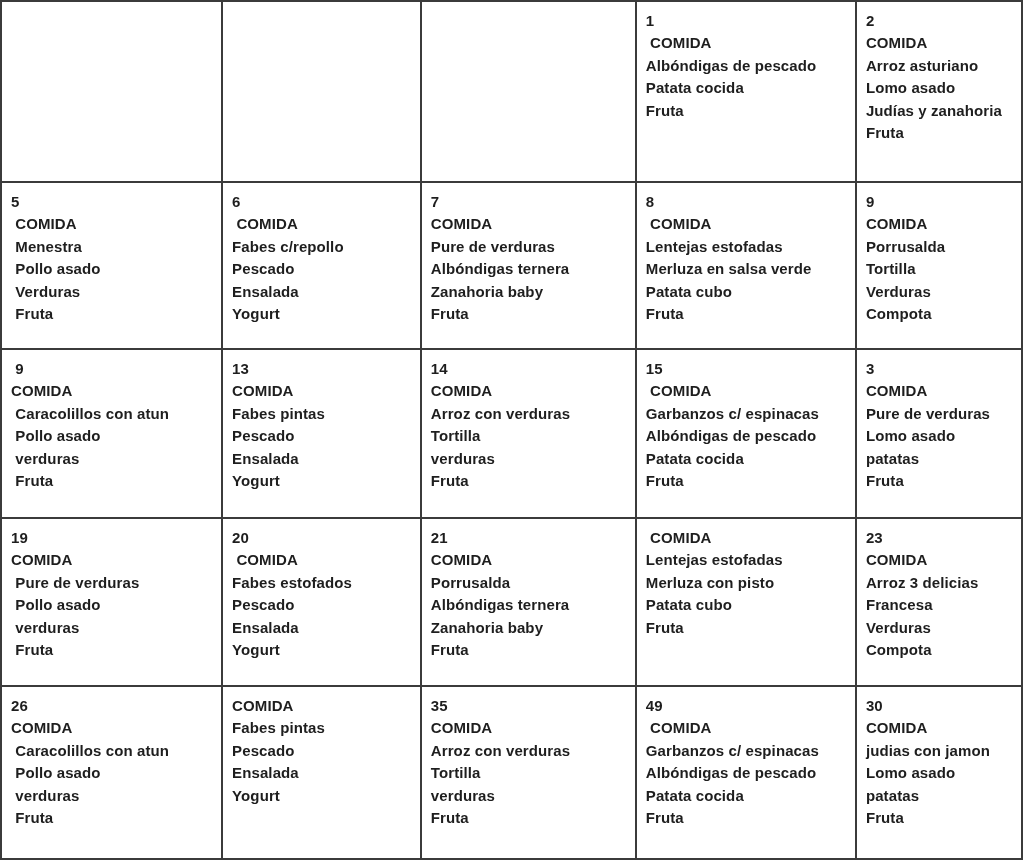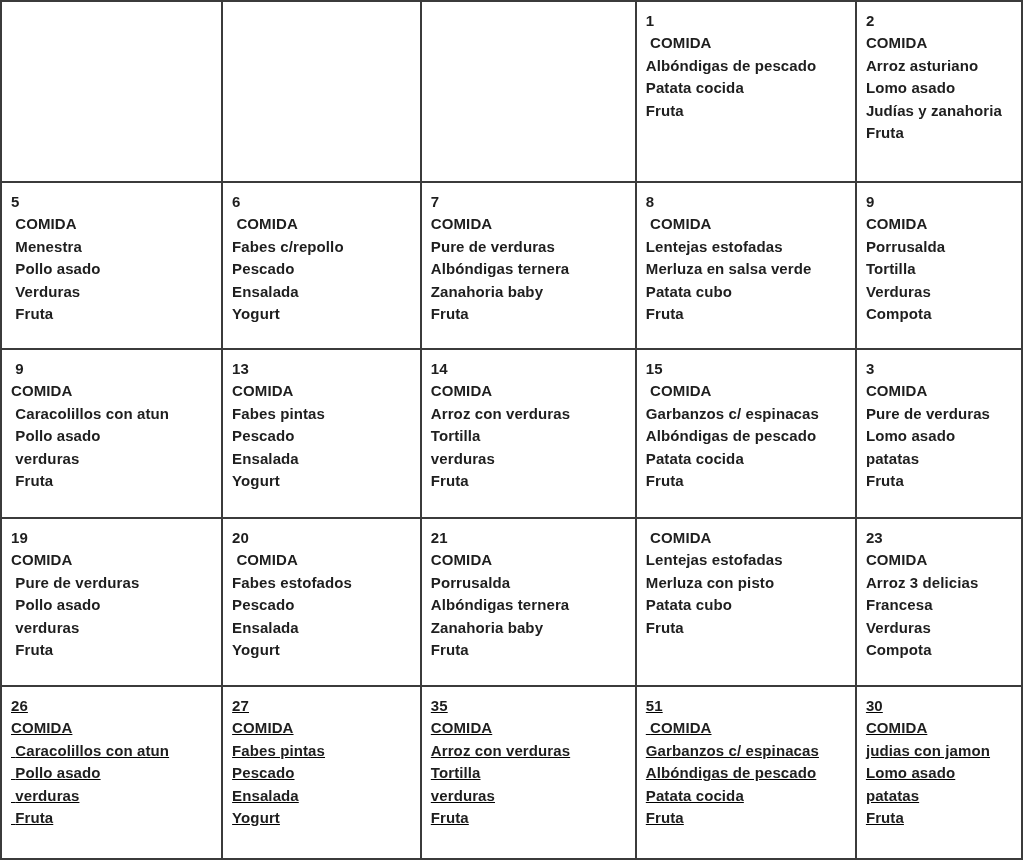--- a/index.html
+++ b/index.html
@@ -23,21 +23,21 @@
     grid-template-rows: 181px 167px 169px 168px auto;
   }
   .cell {
     border-right: 2px solid #3b3b3b;
     border-bottom: 2px solid #3b3b3b;
     padding: 8px 4px 4px 9px;
     background: #ffffff;
     overflow: hidden;
   }
   .cell:nth-child(5n) { border-right: none; }
-  .cell:nth-child(n+21) { border-bottom: none; text-decoration: underline; }
+  .cell:nth-child(n+21) { border-bottom: none; }
   .day-number,
   .comida-label,
   .menu-item {
     font-size: 15px;
     font-weight: 700;
     color: #1e1e1e;
     line-height: 22.4px;
     white-space: pre-wrap;
     letter-spacing: 0.1px;
   }
@@ -185,37 +185,36 @@
     </div>
     <div class="cell">
       <div class="day-number">26</div>
       <div class="comida-label">COMIDA</div>
       <div class="menu-item"> Caracolillos con atun</div>
       <div class="menu-item"> Pollo asado</div>
       <div class="menu-item"> verduras</div>
       <div class="menu-item"> Fruta</div>
     </div>
     <div class="cell">
-      <div class="day-number">27</div>
       <div class="comida-label">COMIDA</div>
       <div class="menu-item">Fabes pintas</div>
       <div class="menu-item">Pescado</div>
       <div class="menu-item">Ensalada</div>
       <div class="menu-item">Yogurt</div>
     </div>
     <div class="cell">
       <div class="day-number">35</div>
       <div class="comida-label">COMIDA</div>
       <div class="menu-item">Arroz con verduras</div>
       <div class="menu-item">Tortilla</div>
       <div class="menu-item">verduras</div>
       <div class="menu-item">Fruta</div>
     </div>
     <div class="cell">
-      <div class="day-number">51</div>
+      <div class="day-number">49</div>
       <div class="comida-label"> COMIDA</div>
       <div class="menu-item">Garbanzos c/ espinacas</div>
       <div class="menu-item">Albóndigas de pescado</div>
       <div class="menu-item">Patata cocida</div>
       <div class="menu-item">Fruta</div>
     </div>
     <div class="cell">
       <div class="day-number">30</div>
       <div class="comida-label">COMIDA</div>
       <div class="menu-item">judias con jamon</div>

